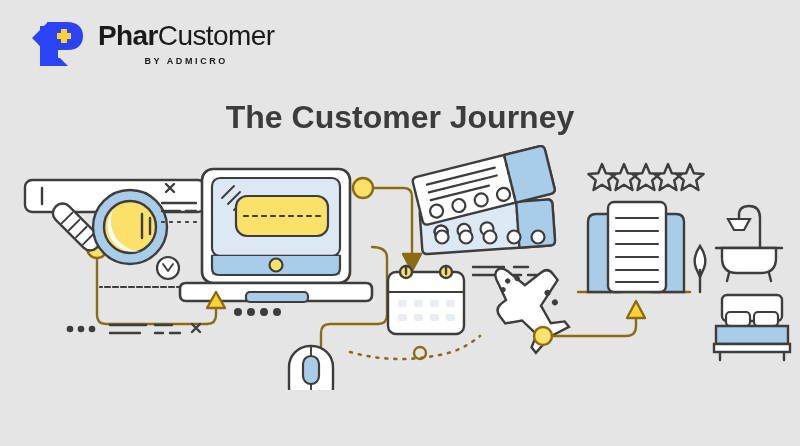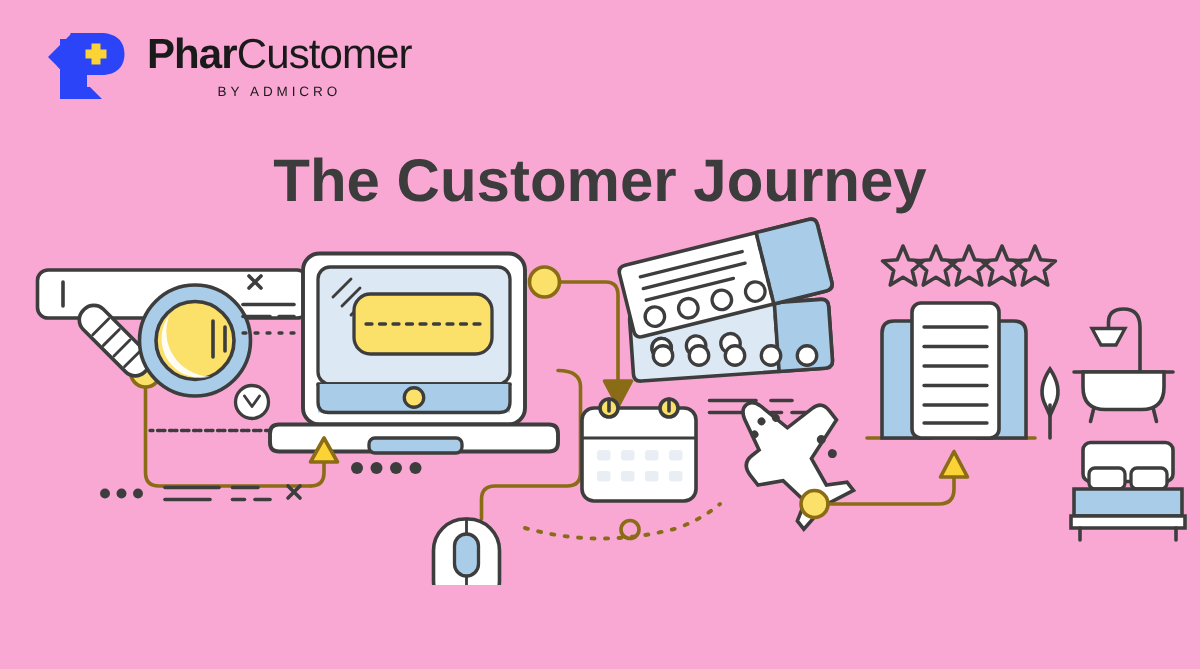--- a/index.html
+++ b/index.html
@@ -43,55 +43,55 @@
   }
   .wm-light {
     font-family: "Liberation Sans", sans-serif;
     font-weight: 400;
     font-size: 28px;
     color: #1a1a1a;
     letter-spacing: -0.6px;
   }
   #logo-sub {
     font-family: "Liberation Sans", sans-serif;
-    font-weight: 400;
+    font-weight: 700;
     font-size: 9px;
     letter-spacing: 2.6px;
     color: #1a1a1a;
     margin-top: 7px;
     align-self: center;
   }
 
   #page-title {
     position: absolute;
     left: 0; right: 0;
     top: 70px;
     text-align: center;
     font-family: "Liberation Sans", sans-serif;
     font-weight: 700;
-    font-size: 40px;
+    font-size: 32px;
     letter-spacing: 0px;
     color: #3c3c3c;
     margin-top: 29px;
   }
 
   
   #illustration {
     position: absolute;
     left: 0;
     top: 140px;
     width: 800px;
     height: 250px;
     display: block;
   }
 </style>
 </head>
 <body>
 
-<div id="banner" style="background: #f9a8d4; padding-left: 28px;">
+<div id="banner" style="background: #e5e5e5; padding-left: 28px;">
 
   <div id="logo-block">
     <svg id="logo-mark" viewBox="0 0 58 56">
 
       <path d="M4 22 L20 6 L20 14 L12 22 L20 30 L20 38 Z" fill="#2B44F7"></path>
       <path d="M4 22 L20 6 L20 14 L12 22 L20 30 L20 38 Z" fill="#2B44F7" transform="translate(6,6)"></path>
       <path d="M12 10 L12 50 L22 50 L22 10 Z" fill="#2B44F7"></path>
       <path d="M12 42 L12 50 L40 50 L32 42 Z" fill="#2B44F7"></path>
       <path d="M19 6 L19 48 L30 48 L30 34 L40 34 C50 34 55 28 55 20 C55 11 49 6 39 6 Z" fill="#2B44F7"></path>
 

